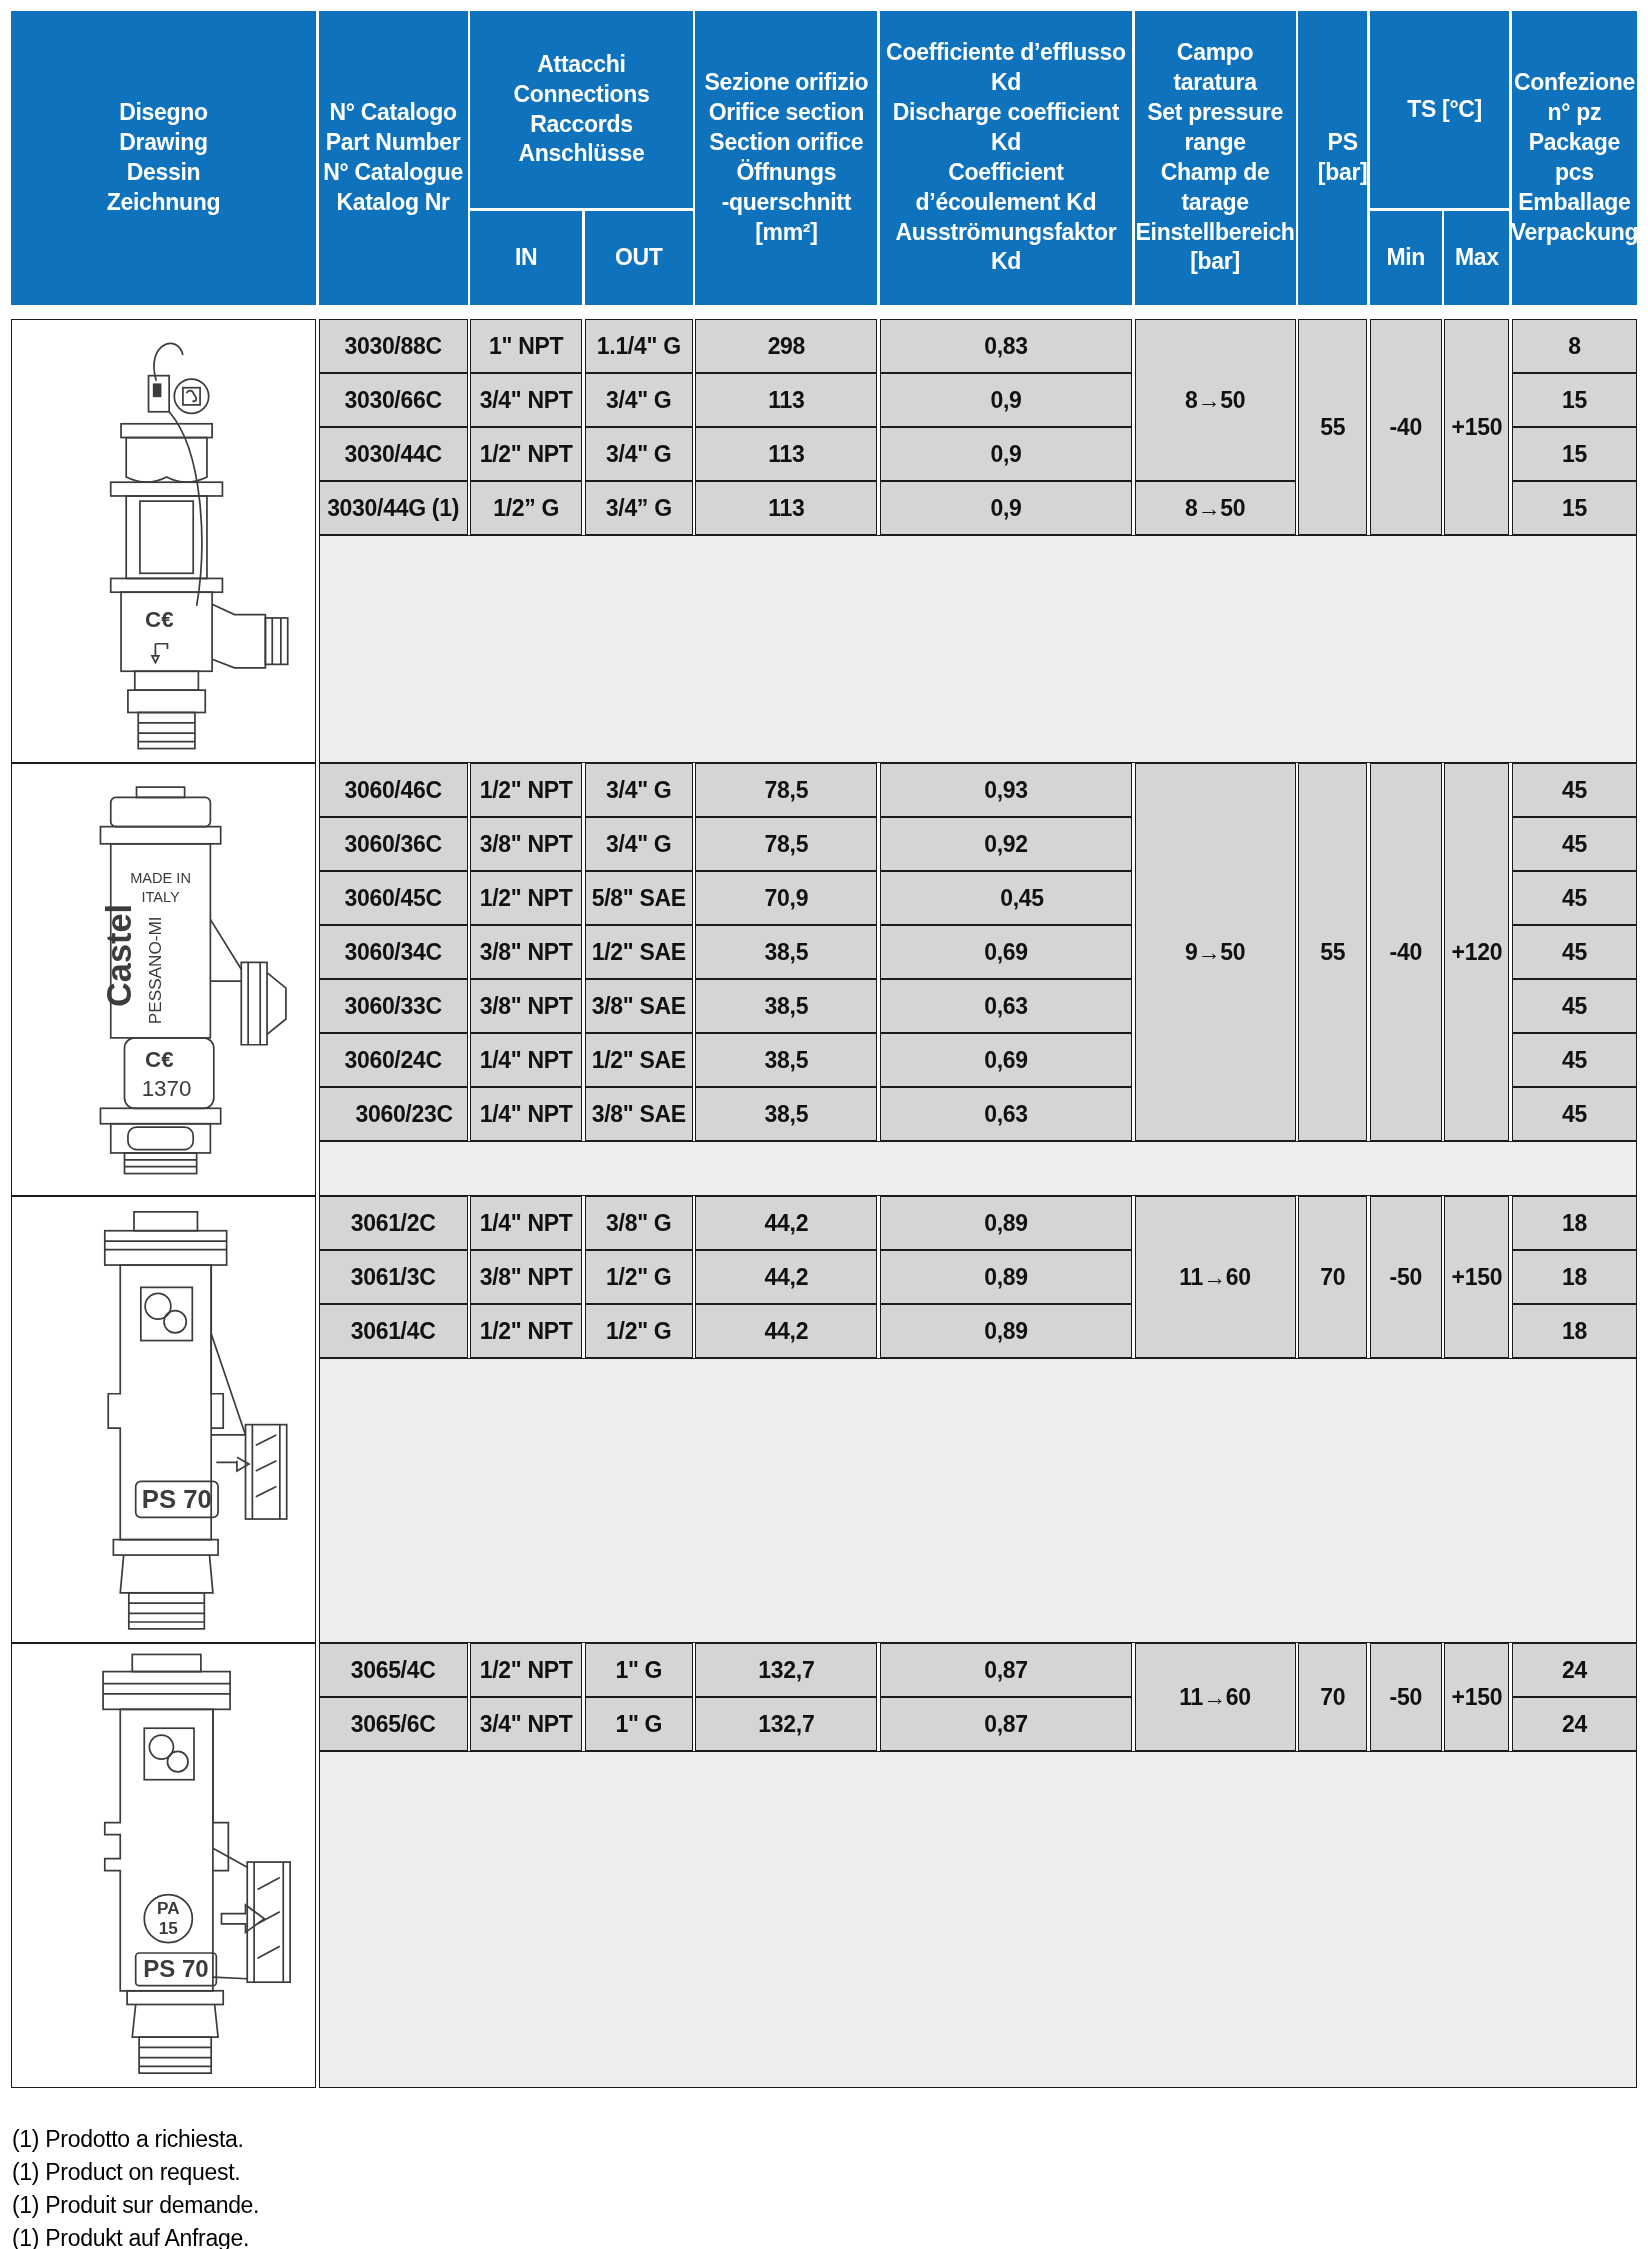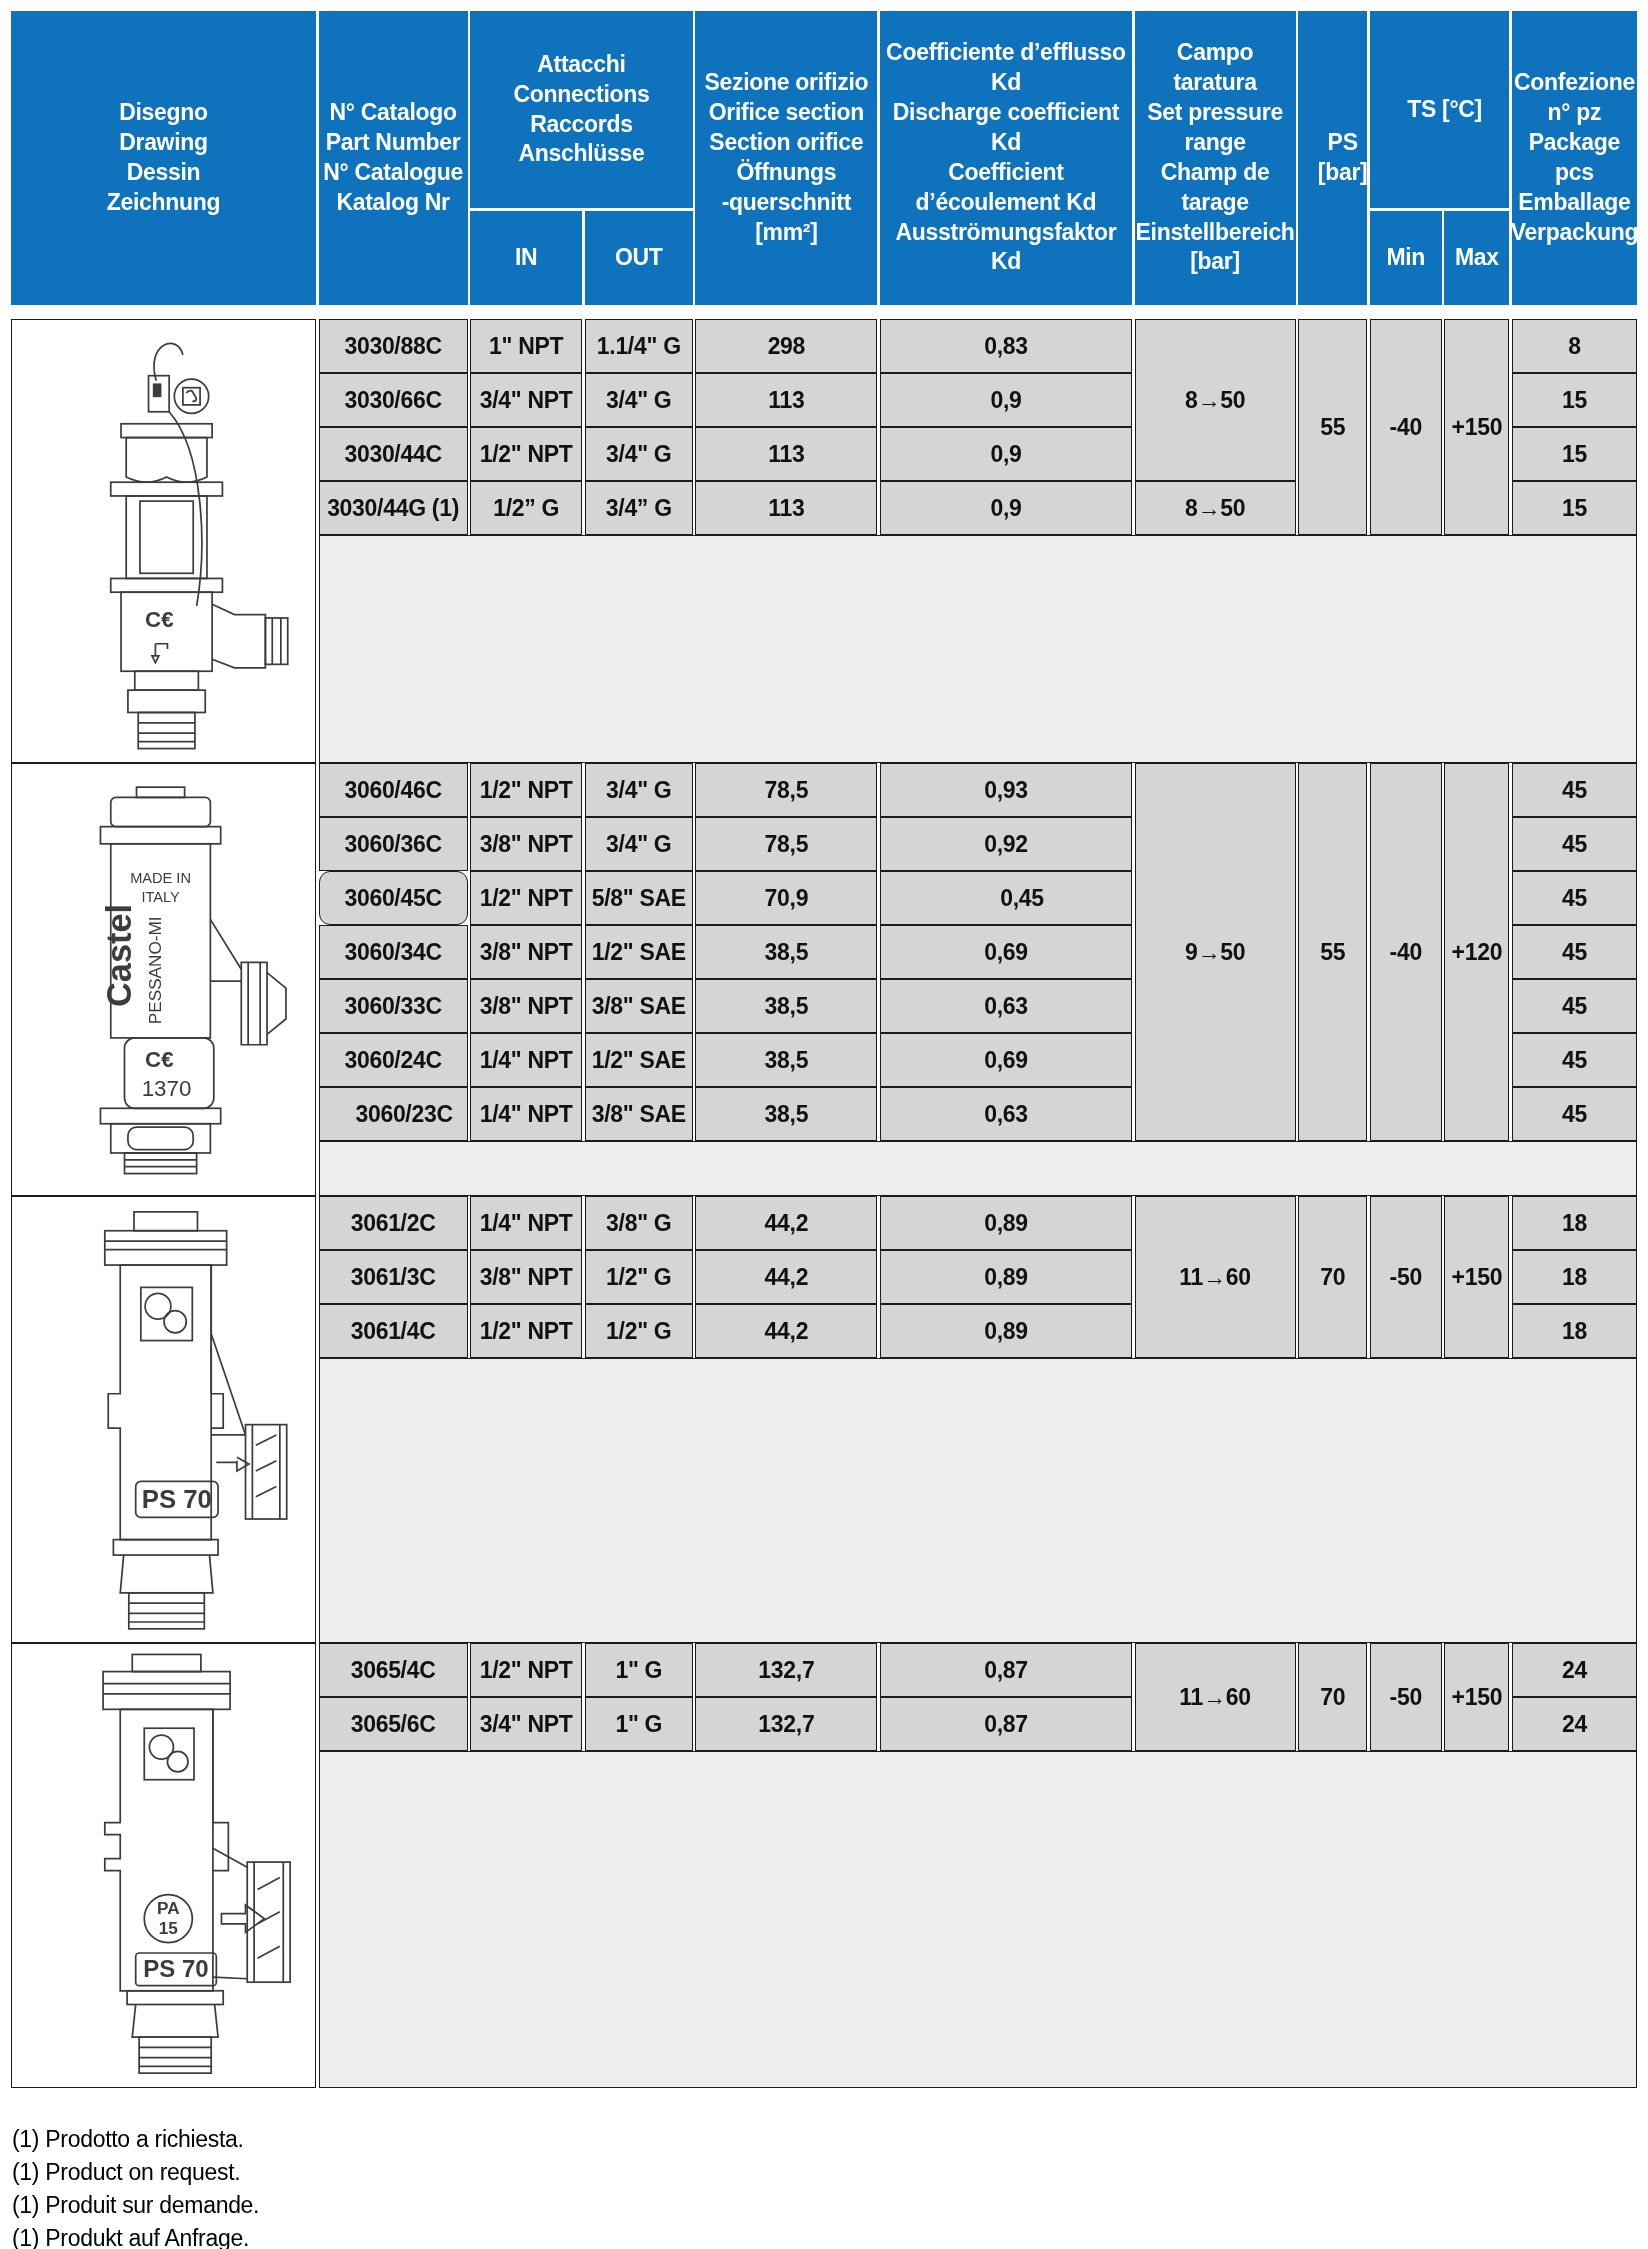--- a/index.html
+++ b/index.html
@@ -184,21 +184,21 @@
           <div class="c" style="grid-area: 1 / 4;">3/4" G</div>
           <div class="c" style="grid-area: 1 / 5;">78,5</div>
           <div class="c" style="grid-area: 1 / 6;">0,93</div>
           <div class="c" style="grid-area: 1 / 11;">45</div>
           <div class="c" style="grid-area: 2 / 2;">3060/36C</div>
           <div class="c" style="grid-area: 2 / 3;">3/8" NPT</div>
           <div class="c" style="grid-area: 2 / 4;">3/4" G</div>
           <div class="c" style="grid-area: 2 / 5;">78,5</div>
           <div class="c" style="grid-area: 2 / 6;">0,92</div>
           <div class="c" style="grid-area: 2 / 11;">45</div>
-          <div class="c" style="grid-area: 3 / 2; border-radius: 11px;">3060/45C</div>
+          <div class="c" style="grid-area: 3 / 2;">3060/45C</div>
           <div class="c" style="grid-area: 3 / 3;">1/2" NPT</div>
           <div class="c" style="grid-area: 3 / 4;">5/8" SAE</div>
           <div class="c" style="grid-area: 3 / 5;">70,9</div>
           <div class="c" style="grid-area: 3 / 6; padding-left: 32px;">0,45</div>
           <div class="c" style="grid-area: 3 / 11;">45</div>
           <div class="c" style="grid-area: 4 / 2;">3060/34C</div>
           <div class="c" style="grid-area: 4 / 3;">3/8" NPT</div>
           <div class="c" style="grid-area: 4 / 4;">1/2" SAE</div>
           <div class="c" style="grid-area: 4 / 5;">38,5</div>
           <div class="c" style="grid-area: 4 / 6;">0,69</div>

